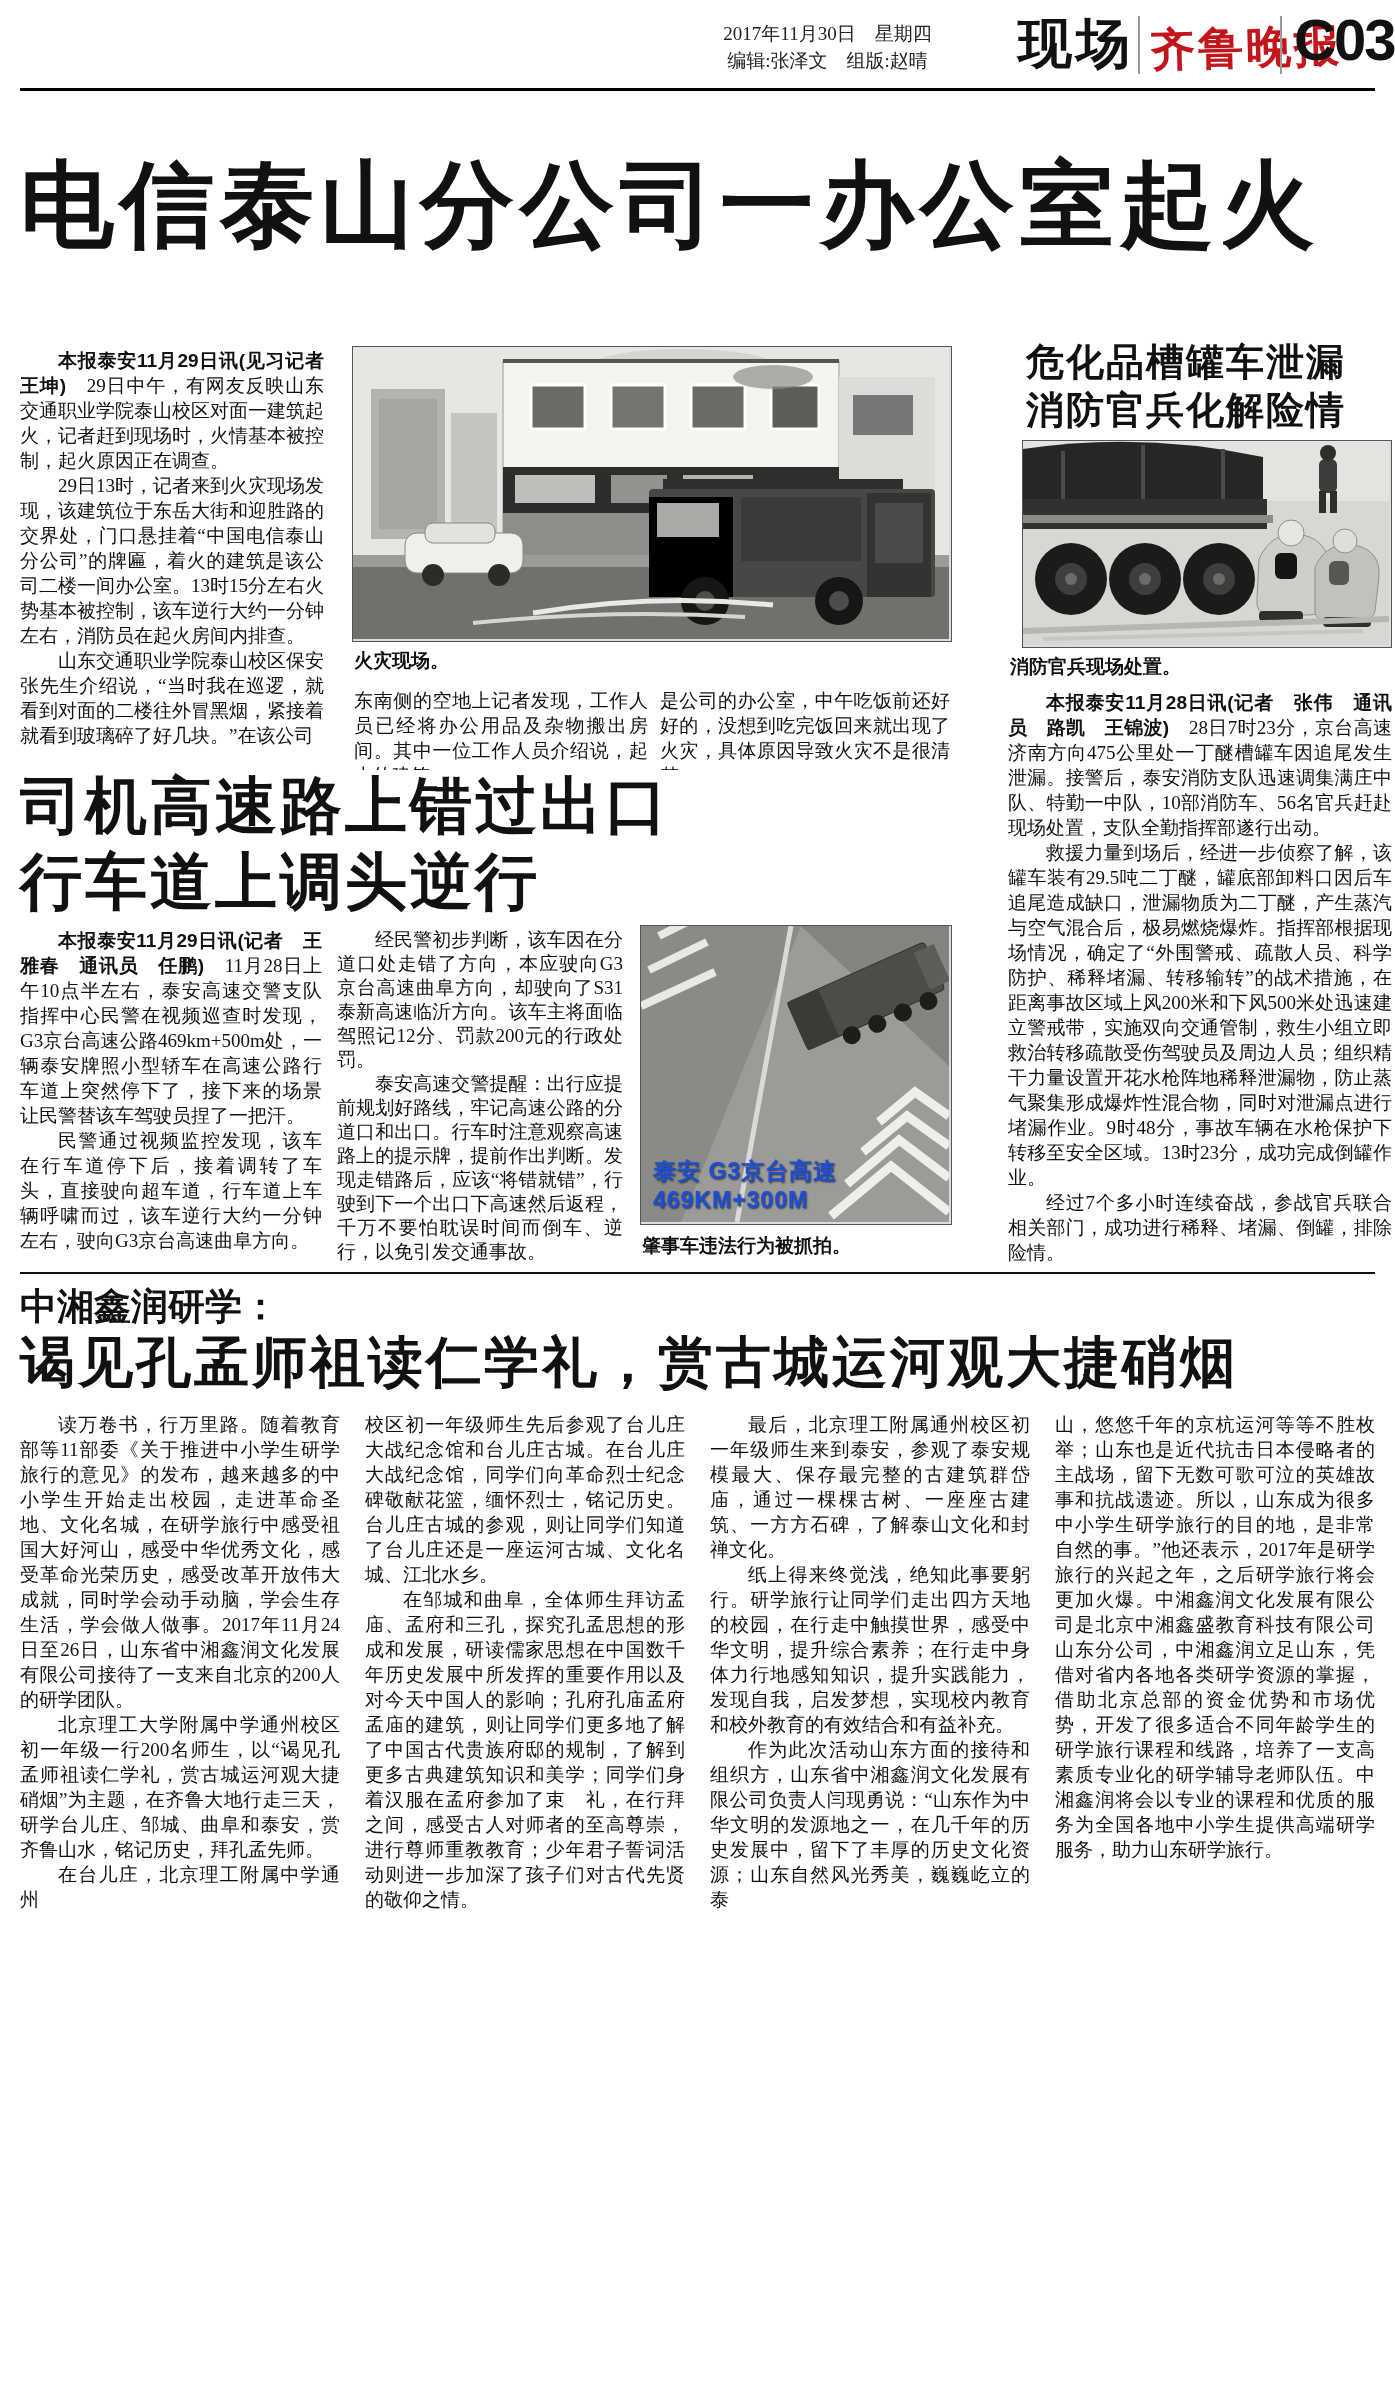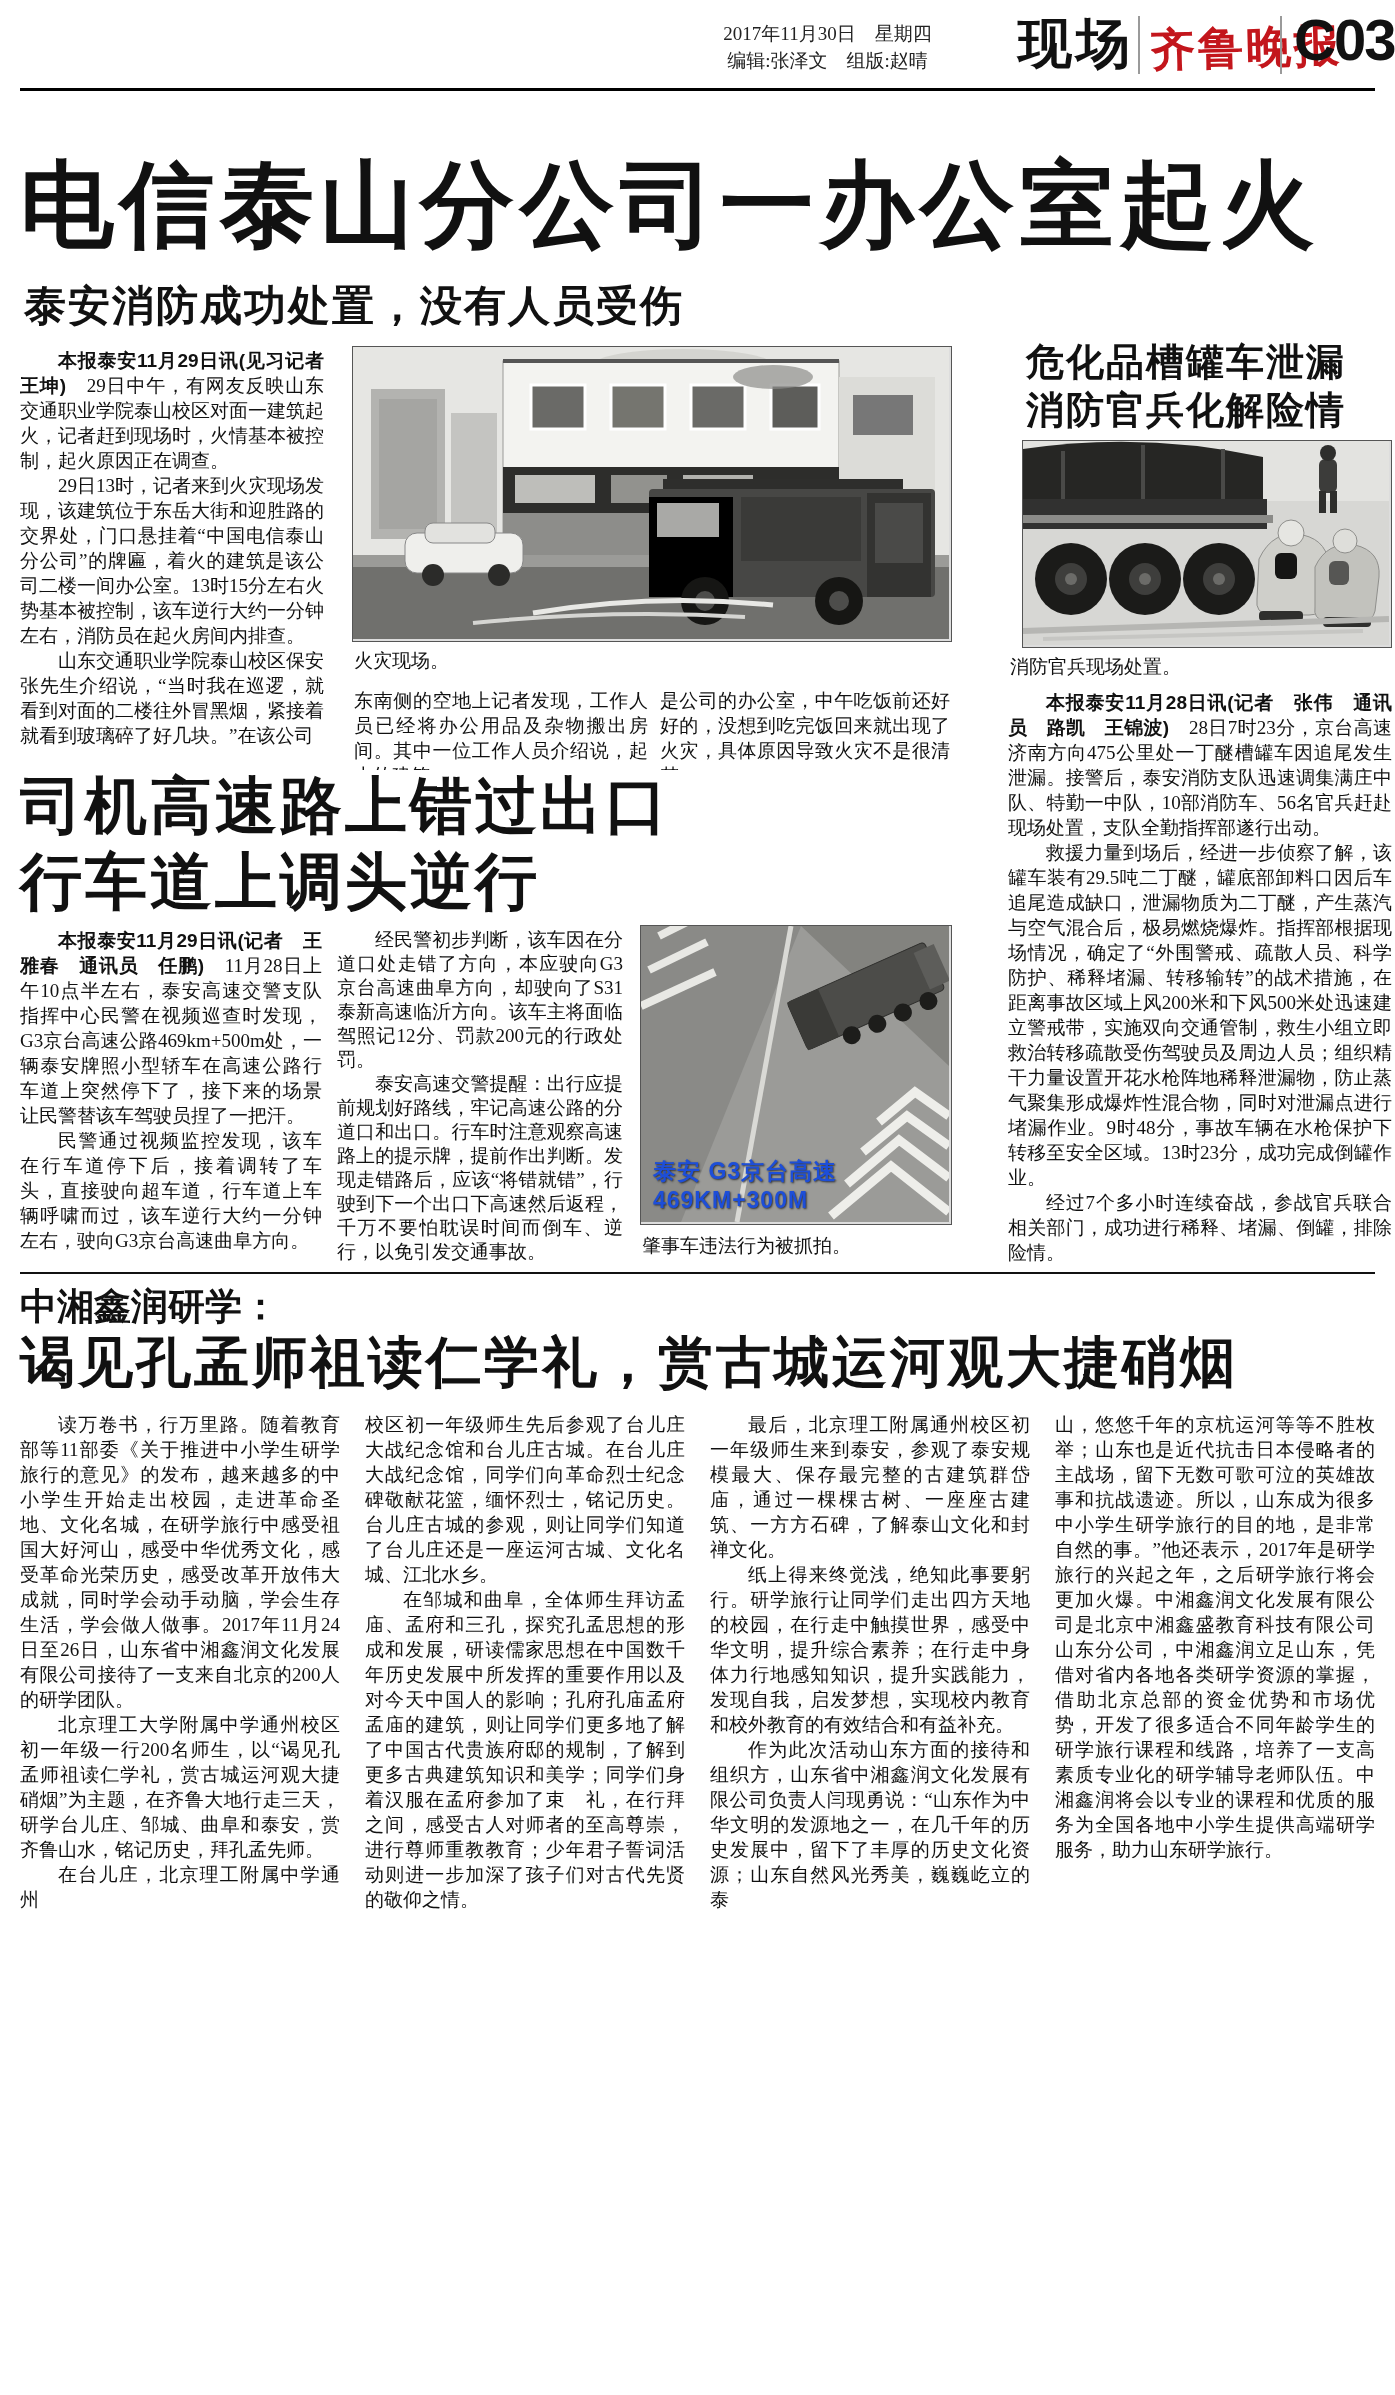--- a/index.html
+++ b/index.html
@@ -20,21 +20,21 @@
   .h2-sub{left:24px;top:278px;font-size:42px;font-weight:800;font-family:"Liberation Sans",sans-serif;letter-spacing:2px;}
   .h-side{left:1026px;top:338px;font-size:38px;line-height:48px;font-weight:900;font-family:"Liberation Sans",sans-serif;letter-spacing:2px;}
   .h-mid{left:20px;top:768px;font-size:62px;line-height:76px;font-weight:900;font-family:"Liberation Sans",sans-serif;letter-spacing:3px;}
   .kicker{left:20px;top:1282px;font-size:37px;font-weight:900;font-family:"Liberation Sans",sans-serif;}
   .h-bottom{left:20px;top:1326px;font-size:55px;font-weight:900;font-family:"Liberation Sans",sans-serif;letter-spacing:3px;white-space:nowrap;}
   
   .bodytext{font-size:19px;line-height:25px;text-align:justify;overflow:hidden;}
   .para{margin:0;text-indent:2em;}
   .para.noindent{text-indent:0;}
   .para b{font-family:"Liberation Sans",sans-serif;}
-  .caption{font-size:19px;font-weight:normal;font-family:"Liberation Sans",sans-serif;}
+  .caption{font-size:19px;font-weight:bold;font-family:"Liberation Sans",sans-serif;}
   .col-fire1{left:20px;top:348px;width:304px;height:408px;}
   .col-fire2{left:354px;top:688px;width:294px;height:82px;}
   .col-fire3{left:660px;top:688px;width:290px;height:82px;}
   .col-side{left:1008px;top:690px;width:384px;height:580px;}
   .col-mid1{left:20px;top:928px;width:302px;height:340px;}
   .col-mid2{left:337px;top:928px;width:286px;height:345px;}
   .col-mid2 .para{line-height:24px;}
   .caption-fire{left:354px;top:648px;}
   .caption-side{left:1010px;top:654px;}
   .caption-mid{left:642px;top:1233px;}
@@ -60,21 +60,20 @@
     <div>编辑:张泽文　组版:赵晴</div>
   </div>
   <div class="abs hdr-section">现场</div>
   <div class="abs hdr-sep" style="left:1138px;"></div>
   <div class="abs hdr-logo">齐鲁晚报</div>
   <div class="abs hdr-sep" style="left:1280px;"></div>
   <div class="abs hdr-page">C03</div>
   <div class="abs rule"></div>
 
   <div class="abs h1-main">电信泰山分公司一办公室起火</div>
-  <div class="abs h2-sub">泰安消防成功处置，没有人员受伤</div>
 
   <div class="abs bodytext col-fire1">
       <p class="para"><b>本报泰安11月29日讯(见习记者　王坤)　</b>29日中午，有网友反映山东交通职业学院泰山校区对面一建筑起火，记者赶到现场时，火情基本被控制，起火原因正在调查。</p>
       <p class="para">29日13时，记者来到火灾现场发现，该建筑位于东岳大街和迎胜路的交界处，门口悬挂着“中国电信泰山分公司”的牌匾，着火的建筑是该公司二楼一间办公室。13时15分左右火势基本被控制，该车逆行大约一分钟左右，消防员在起火房间内排查。</p>
       <p class="para">山东交通职业学院泰山校区保安张先生介绍说，“当时我在巡逻，就看到对面的二楼往外冒黑烟，紧接着就看到玻璃碎了好几块。”在该公司</p>
     </div>
 
   <div class="abs photo photo-fire">
     <svg width="596" height="292" viewBox="0 0 596 292">
       <rect width="596" height="292" fill="#e6e6e3"></rect>

